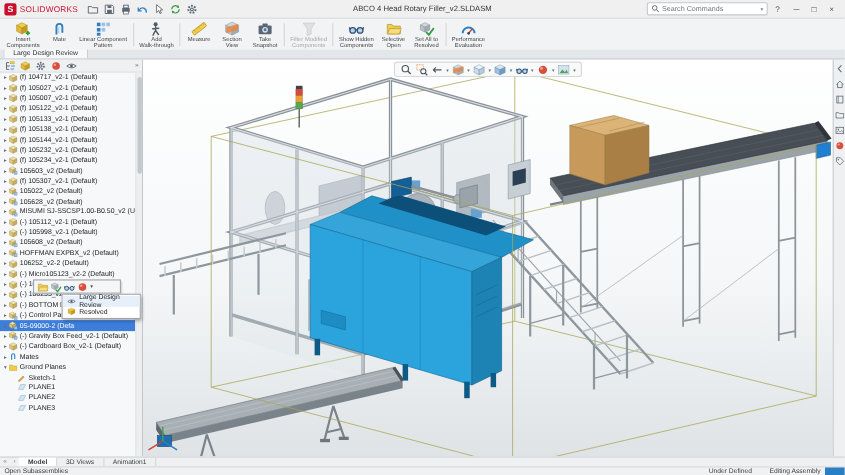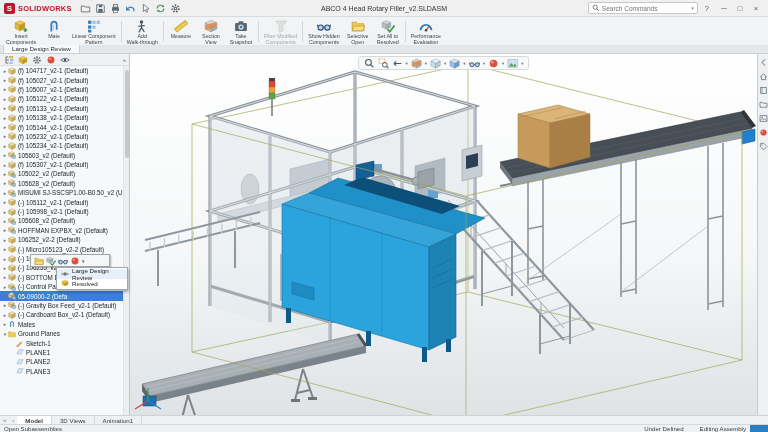--- a/index.html
+++ b/index.html
@@ -2,21 +2,21 @@
 <html><head>
 <meta charset="utf-8">
 <style>
   *{margin:0;padding:0;box-sizing:border-box}
   html,body{width:768px;height:432px;overflow:hidden}
   body{font-family:"Liberation Sans",sans-serif;background:#f0f1f2;position:relative;color:#222;font-size:7px}
 
   
   .titlebar{position:absolute;top:0;left:0;right:0;height:17px;background:#f0f0f1;border-bottom:1px solid #d8dadc;display:flex;align-items:center;padding:0 4px;gap:3px;z-index:20}
   .logo-badge{width:11px;height:11px;background:#c8102e;border-radius:2px;color:#fff;font-weight:bold;font-size:8px;display:flex;align-items:center;justify-content:center;flex:none}
-  .logo-text{font-size:7.5px;font-weight:bold;color:#c8102e;letter-spacing:.2px;margin-right:4px}
+  .logo-text{font-size:7.5px;font-weight:normal;color:#c8102e;letter-spacing:.2px;margin-right:4px}
   .qat{display:flex;gap:2px;align-items:center}
   .qat .ic,.ic{display:inline-flex;align-items:center;justify-content:center}
   .qat .ic{width:13px;height:13px;border-radius:2px}
   .win-title{position:absolute;left:50%;transform:translateX(-50%);font-size:7px;color:#333;white-space:nowrap}
   .search-box{margin-left:auto;display:flex;align-items:center;gap:2px;background:#fff;border:1px solid #c4c8cc;border-radius:2px;height:12px;width:110px;padding:0 3px}
   .search-box input{border:none;outline:none;flex:1;font-size:6.5px;color:#555;font-family:"Liberation Sans",sans-serif;min-width:0;background:transparent}
   .search-caret{font-size:5px;color:#888}
   .help-btn{font-size:7.5px;color:#555;padding:0 4px}
   .win-controls{display:flex}
   .win-btn{width:16px;height:13px;display:flex;align-items:center;justify-content:center;font-size:7.5px;color:#555}

